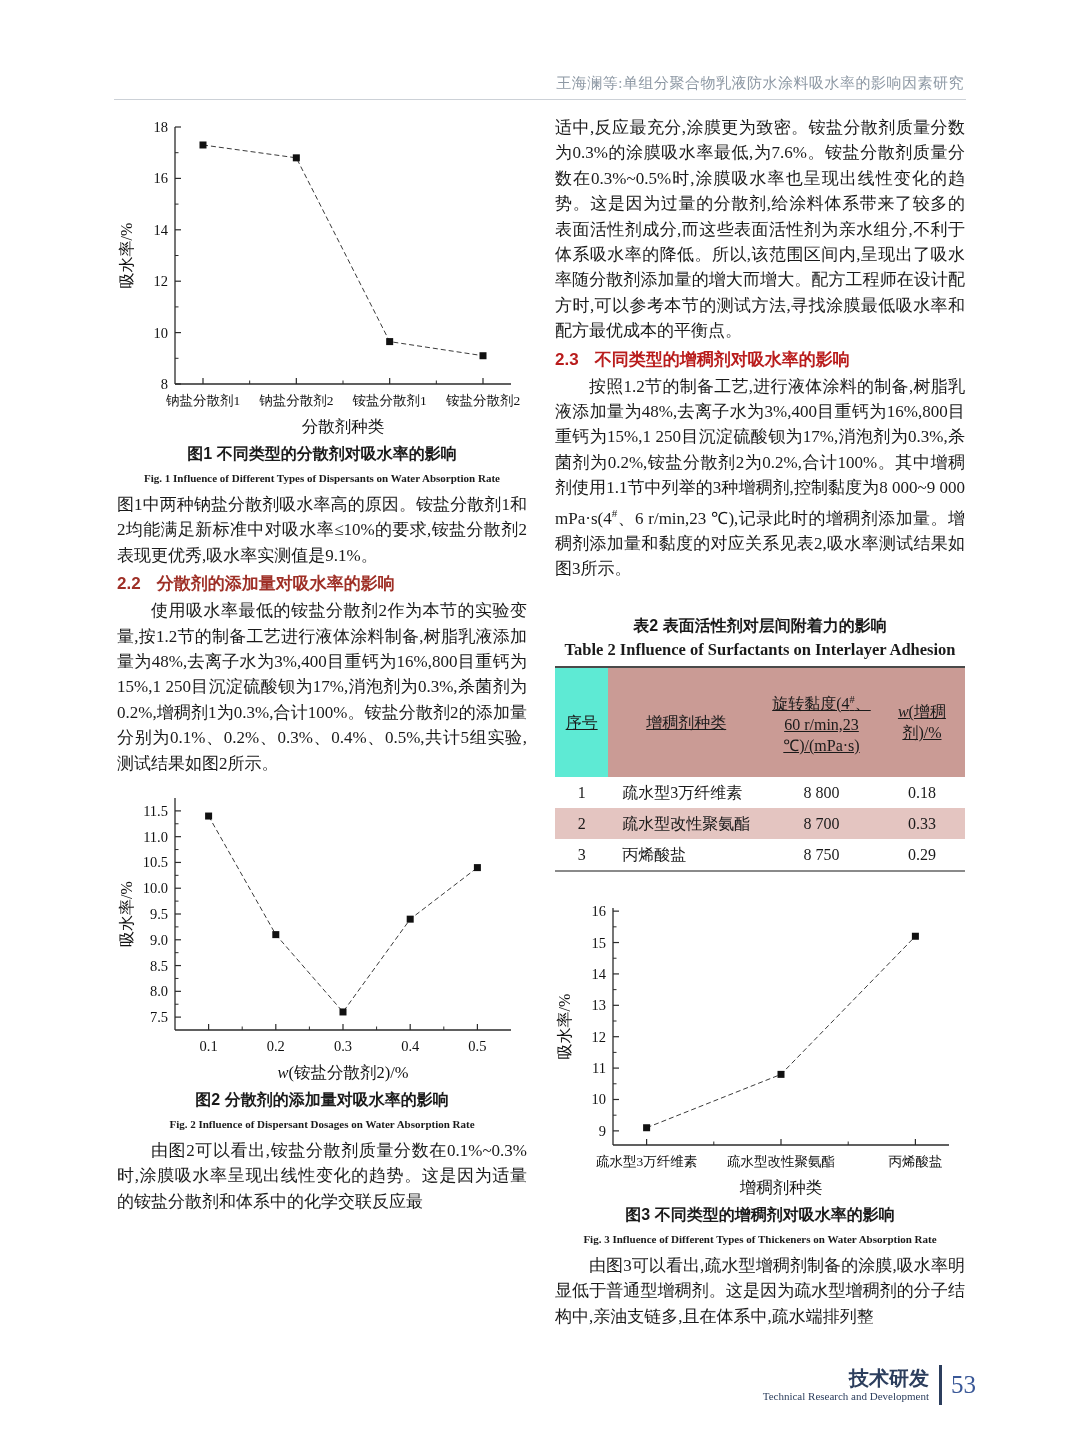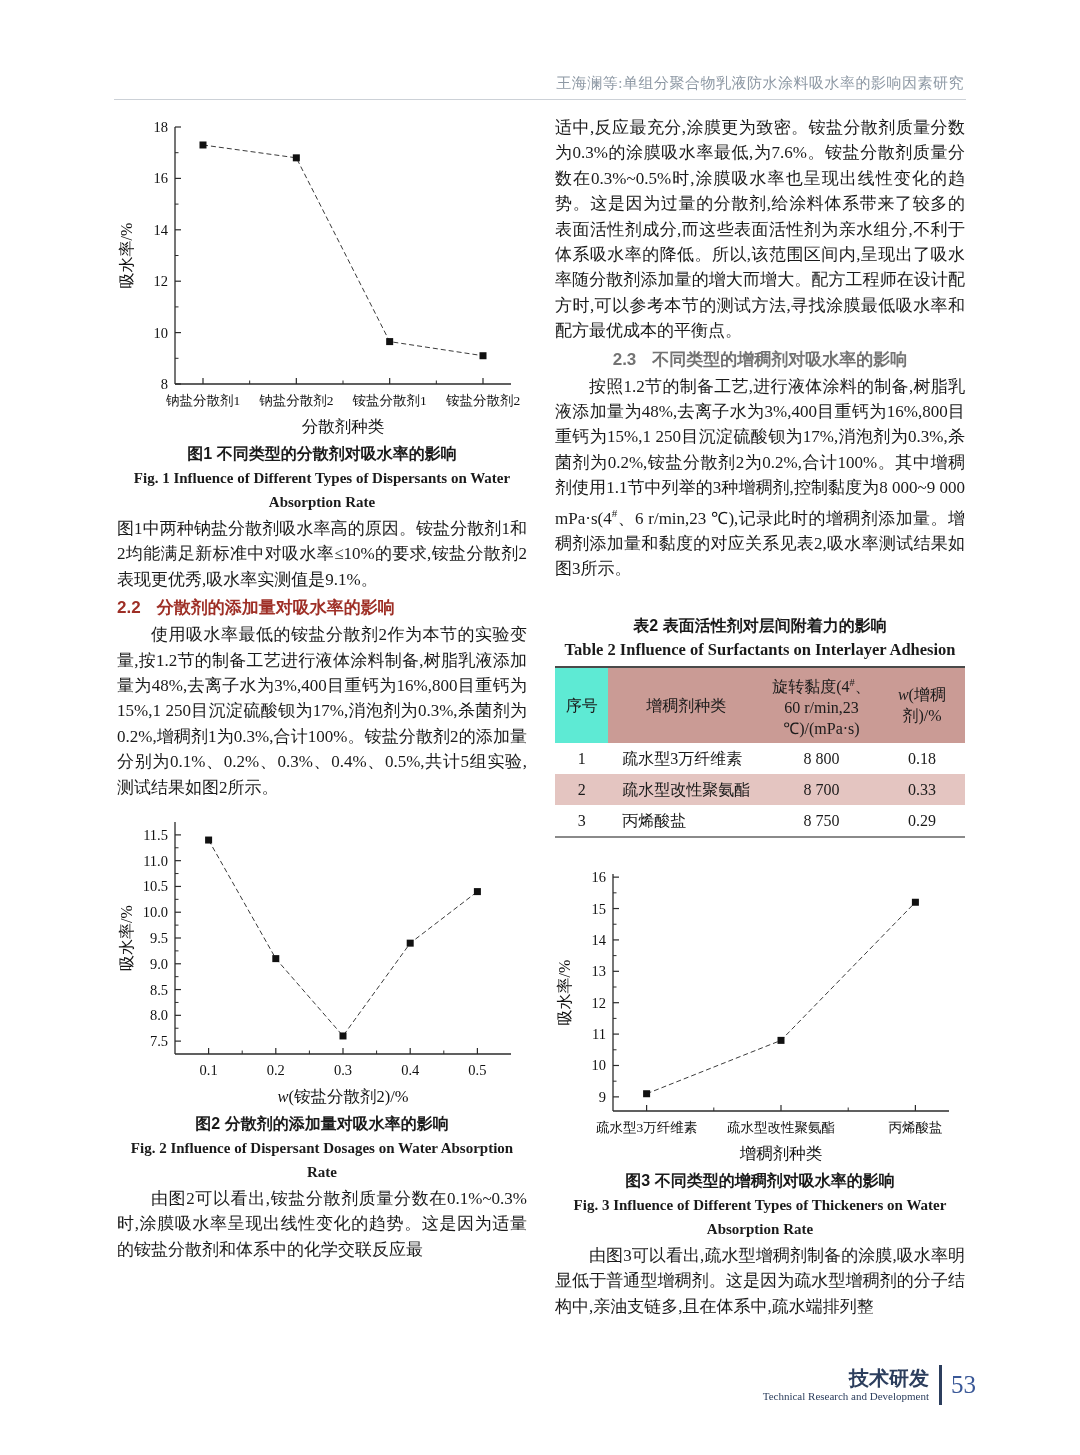--- a/index.html
+++ b/index.html
@@ -28,36 +28,36 @@
   }
   h3.section .sec-no { margin-right:16px; }
   figure { margin:0; }
   .chart-canvas { display:flex; justify-content:center; }
   .fig-caption-zh {
     text-align:center; font-family:"Liberation Sans", sans-serif;
     font-weight:bold; font-size:16px; line-height:24px; margin-top:2px;
   }
   .fig-caption-en {
     text-align:center; font-family:"Liberation Serif", serif;
-    font-weight:bold; font-size:15px; line-height:24px; margin-bottom:2px;
+    font-weight:bold; font-size:11px; line-height:24px; margin-bottom:2px;
   }
   .after-fig { margin-top:24px; }
   .table-title-zh {
     text-align:center; font-family:"Liberation Sans", sans-serif;
     font-weight:bold; font-size:16px; line-height:24px; margin-top:32px;
   }
   .table-title-en {
     text-align:center; font-weight:bold; font-size:16.5px; line-height:24px;
   }
   table.data-table {
     width:100%; border-collapse:collapse; margin-top:4px;
     font-size:16px; border-top:2px solid #4a4a4a; border-bottom:2px solid #8a8a8a;
   }
   table.data-table thead th {
-    font-weight:normal; padding:4px 3px; line-height:21px; text-align:center;
+    font-weight:normal; padding:21px 3px; line-height:21px; text-align:center;text-decoration:underline;
   }
   table.data-table td { padding:5px 3px; line-height:21px; text-align:center; }
   table.data-table td.cell-left { text-align:left; padding-left:14px; }
   .chart-wrap { margin-top:10px; }
   .footer {
     position:absolute; right:104px; bottom:50px;
     display:flex; align-items:center;
   }
   .footer-block { text-align:right; }
   .footer-zh {
@@ -197,21 +197,21 @@
           <div class="fig-caption-en">Fig. 2 Influence of Dispersant Dosages on Water Absorption Rate</div>
         </figcaption>
       </figure>
 
       <p class="body-text indent after-fig">由图2可以看出,铵盐分散剂质量分数在0.1%~0.3%时,涂膜吸水率呈现出线性变化的趋势。这是因为适量的铵盐分散剂和体系中的化学交联反应最</p>
     </div>
 
     <div class="col">
       <p class="body-text">适中,反应最充分,涂膜更为致密。铵盐分散剂质量分数为0.3%的涂膜吸水率最低,为7.6%。铵盐分散剂质量分数在0.3%~0.5%时,涂膜吸水率也呈现出线性变化的趋势。这是因为过量的分散剂,给涂料体系带来了较多的表面活性剂成分,而这些表面活性剂为亲水组分,不利于体系吸水率的降低。所以,该范围区间内,呈现出了吸水率随分散剂添加量的增大而增大。配方工程师在设计配方时,可以参考本节的测试方法,寻找涂膜最低吸水率和配方最优成本的平衡点。</p>
 
-      <h3 class="section" style="color: #737373; text-align: center;">
+      <h3 class="section" style="color: #b91c1c;">
         <span class="sec-no">2.3</span><span>不同类型的增稠剂对吸水率的影响</span>
       </h3>
 
       <p class="body-text indent"><span>按照1.2节的制备工艺,进行液体涂料的制备,树脂乳液添加量为48%,去离子水为3%,400目重钙为16%,800目重钙为15%,1 250目沉淀硫酸钡为17%,消泡剂为0.3%,杀菌剂为0.2%,铵盐分散剂2为0.2%,合计100%。其中增稠剂使用1.1节中列举的3种增稠剂,控制黏度为8 000~9 000 mPa·s(4</span><sup>#</sup><span>、6 r/min,23 ℃),记录此时的增稠剂添加量。增稠剂添加量和黏度的对应关系见表2,吸水率测试结果如图3所示。</span></p>
 
       <div class="table-title-zh">表2 表面活性剂对层间附着力的影响</div>
       <div class="table-title-en">Table 2 Influence of Surfactants on Interlayer Adhesion</div>
 
       <table class="data-table">
         <colgroup>

